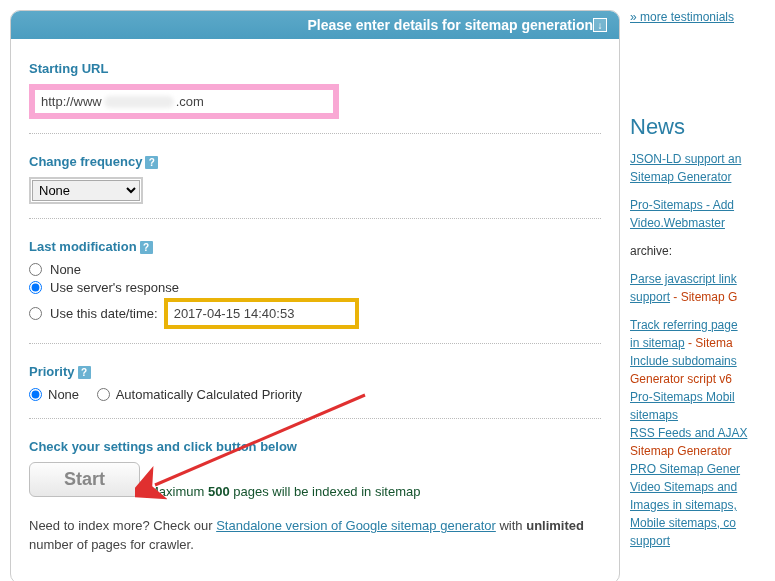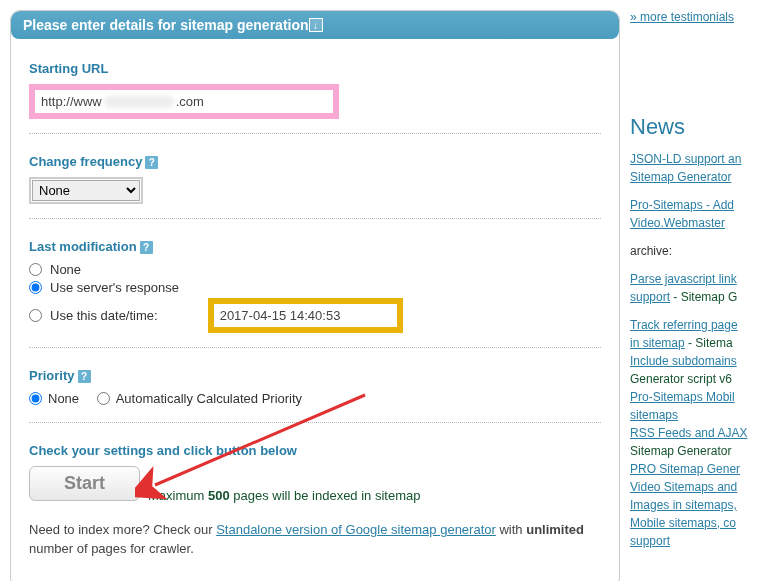--- a/index.html
+++ b/index.html
@@ -1,47 +1,47 @@
 <!DOCTYPE html>
 <html><head>
 <meta charset="utf-8">
 <style>
 * { box-sizing: border-box; margin: 0; padding: 0; }
 body { font-family: "Trebuchet MS", Verdana, sans-serif; font-size: 13px; color: #333; background: #fff; width: 775px; height: 581px; overflow: hidden; position: relative; }
 .layout { display: flex; }
 .main-col { width: 620px; padding: 10px 0 10px 10px; }
 .side-col { width: 155px; padding: 0 0 0 10px; }
 .panel { border: 1px solid #ccc; border-radius: 10px; overflow: hidden; }
-.panel-header { background: linear-gradient(#5da9c9, #4b9dc0); color: #fff; font-weight: bold; padding: 6px 12px; display: flex; justify-content: flex-start; align-items: center; font-size: 14px; border-radius: 8px; }
+.panel-header { background: linear-gradient(#5da9c9, #4b9dc0); color: #fff; font-weight: bold; padding: 6px 12px; display: flex; justify-content: flex-end; align-items: center; font-size: 14px; }
 .panel-header .collapse { width: 14px; height: 14px; background: rgba(255,255,255,0.2); border: 1px solid #fff; display: flex; align-items: center; justify-content: center; font-size: 10px; }
 .panel-body { padding: 14px 18px 20px 18px; }
 .section-title { color: #2a7fa6; font-weight: bold; margin: 20px 0 8px 0; font-size: 13px; }
 .section-title:first-child { margin-top: 8px; }
 .help-icon { display: inline-block; background: #6ab2d2; color: #fff; font-weight: bold; font-size: 10px; width: 13px; height: 13px; text-align: center; line-height: 13px; margin-left: 3px; border-radius: 1px; }
 .desc { color: #444; margin-bottom: 8px; line-height: 1.45; }
 .desc b { font-weight: bold; }
 .divider { border: none; border-top: 1px dotted #bbb; margin: 14px 0; }
-.text-input { border: 6px solid #eab308; padding: 4px 6px; font-family: inherit; font-size: 13px; width: 310px; color: #444; margin-left: 44px; }
+.text-input { border: 4px solid #eab308; padding: 4px 6px; font-family: inherit; font-size: 13px; width: 310px; color: #444; }
 .text-input.small { width: 195px; }
 .select-wrap { display: inline-block; border: 2px solid #ccc; padding: 1px; }
 select { font-family: inherit; font-size: 13px; border: 1px solid #aaa; background: #f0f0f0; padding: 1px 2px; width: 108px; }
 .radio-row { margin: 3px 0; display: flex; align-items: center; }
 .radio-row input[type="radio"] { margin-right: 8px; }
 .radio-row label { color: #333; }
 .inline-row .radio-group { display: inline-flex; align-items: center; margin-right: 14px; }
 .inline-row input[type="radio"] { margin-right: 6px; }
 .start-btn { background: linear-gradient(#fdfdfd, #e8e8e8); border: 1px solid #bfbfbf; border-radius: 6px; color: #888; font-weight: bold; font-size: 18px; padding: 6px 34px; font-family: inherit; cursor: pointer; margin-right: 8px; }
 .start-row { display: flex; align-items: flex-start; margin: 8px 0 18px 0; }
 .start-row .note { color: #14532d; margin-top: 22px; }
 a { color: #2a7fa6; text-decoration: underline; }
 .side-col a { color: #2a7fa6; }
 .more-link { display: block; margin: 10px 0 20px 0; font-size: 12px; }
 .news-title { color: #2a7fa6; font-size: 22px; margin: 90px 0 10px 0; font-weight: normal; }
 .news-item { margin-bottom: 10px; font-size: 12px; line-height: 1.5; color: #333; }
-.news-item span.plain { color: #14532d; text-decoration: none; }
+.news-item span.plain { color: #c2410c; text-decoration: none; }
 .arrow-svg { position: absolute; left: 135px; top: 390px; pointer-events: none; }
 </style>
 </head>
 <body>
 
 <div class="layout">
   <div class="main-col">
     <div class="panel">
       <div class="panel-header">
         <span>Please enter details for sitemap generation</span>

